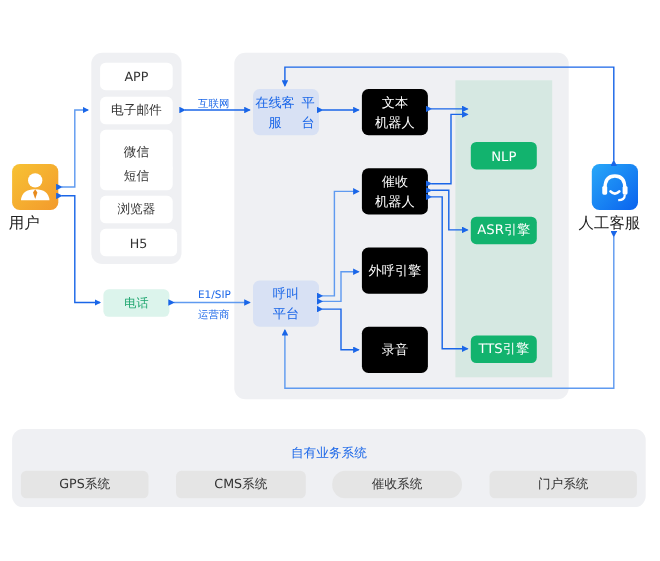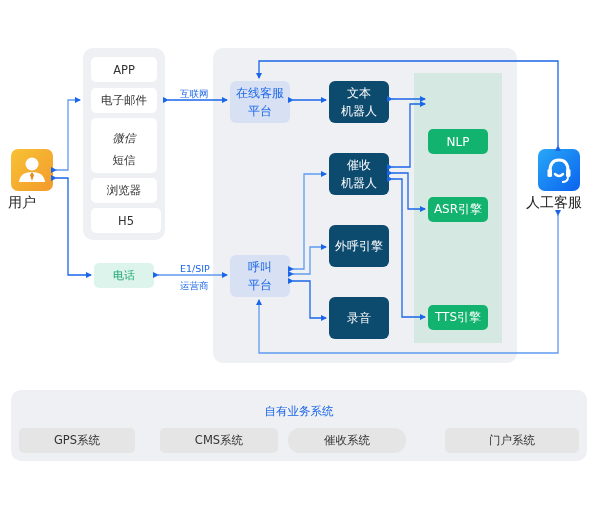--- a/index.html
+++ b/index.html
@@ -4,21 +4,21 @@
 <style>
   html,body{margin:0;padding:0;background:#ffffff;}
   body{width:600px;height:510px;position:relative;overflow:hidden;
        font-family:"DejaVu Sans","Liberation Sans",sans-serif;}
   .abs{position:absolute;box-sizing:border-box;}
   .panel{background:#eff0f3;border-radius:10px;}
   .chan{background:#ffffff;border-radius:5px;font-size:11.5px;color:#333;
         display:flex;align-items:center;justify-content:center;}
   .pale{background:#d8e1f4;border-radius:6px;color:#1a66e8;font-size:12px;
         display:flex;align-items:center;justify-content:center;text-align:center;line-height:18px;}
-  .blue{background:#0c4a6e;border-radius:6px;color:#ffffff;font-size:12px;
+  .blue{background:#000000;border-radius:6px;color:#ffffff;font-size:12px;
         display:flex;align-items:center;justify-content:center;text-align:center;line-height:18px;}
   .green{background:#12b36e;border-radius:5px;color:#ffffff;font-size:12px;
         display:flex;align-items:center;justify-content:center;}
   .phone{background:#dcf4ec;border-radius:5px;color:#1ea56f;font-size:11px;
         display:flex;align-items:center;justify-content:center;}
   .lbl{font-size:9.5px;color:#1a66e8;white-space:nowrap;}
   .bottom-item{background:#e5e5e5;border-radius:5px;font-size:11.5px;color:#333;
         display:flex;align-items:center;justify-content:center;}
   svg.conn{position:absolute;left:0;top:0;}
   .iconlbl{font-size:14px;color:#222;text-align:left;white-space:nowrap;}
@@ -27,21 +27,21 @@
 <body>
 
 <div class="abs panel" style="left:213px;top:48px;width:304px;height:315px;"></div>
 
 <div class="abs" style="left:414px;top:73px;width:88px;height:270px;background:#d6e8e2;"></div>
 
 <div class="abs panel" style="left:83px;top:48px;width:82px;height:192px;">
 </div>
 <div class="abs chan" style="left:91px;top:57px;width:66px;height:25px;">APP</div>
 <div class="abs chan" style="left:91px;top:88px;width:66px;height:25px;">电子邮件</div>
-<div class="abs chan" style="left:91px;top:118px;width:66px;height:40px;font-style:italic;">微信</div>
+<div class="abs chan" style="left:91px;top:118px;width:66px;height:40px;">微信</div>
 <div class="abs chan" style="left:91px;top:148px;width:66px;height:25px;">短信</div>
 <div class="abs chan" style="left:91px;top:178px;width:66px;height:25px;">浏览器</div>
 <div class="abs chan" style="left:91px;top:208px;width:70px;height:25px;">H5</div>
 
 <div class="abs" style="left:11px;top:149px;width:42px;height:42px;border-radius:7px;background:linear-gradient(135deg,#f7c234,#f39a2c);overflow:hidden;">
   <svg width="42" height="42" viewBox="0 0 42 42">
     <circle cx="21" cy="15" r="6.5" fill="#ffffff"></circle>
     <path d="M8 33 Q9 23 21 23 Q33 23 34 33 Z" fill="#ffffff"></path>
     <path d="M21 23 L19 26 L21 32 L23 26 Z" fill="#e88a1c"></path>
   </svg>
@@ -58,21 +58,21 @@
   </svg>
 </div>
 <div class="abs iconlbl" style="left:526px;top:194px;width:66px;">人工客服</div>
 
 <div class="abs phone" style="left:94px;top:263px;width:60px;height:25px;">电话</div>
 
 <div class="abs lbl" style="left:180px;top:88px;">互联网</div>
 <div class="abs lbl" style="left:180px;top:263px;">E1/SIP</div>
 <div class="abs lbl" style="left:180px;top:280px;">运营商</div>
 
-<div class="abs pale" style="left:230px;top:81px;width:60px;height:42px;flex-direction:column;">
+<div class="abs pale" style="left:230px;top:81px;width:60px;height:42px;flex-direction:row;">
   <span>在线客服</span>
   <span>平台</span>
 </div>
 <div class="abs pale" style="left:230px;top:255px;width:60px;height:42px;flex-direction:column;">
   <span>呼叫</span>
   <span>平台</span>
 </div>
 
 <div class="abs blue" style="left:329px;top:81px;width:60px;height:42px;flex-direction:column;">
   <span>文本</span>
@@ -125,14 +125,14 @@
     <path d="M558 146 L558 61 L259 61 L259 78" marker-start="url(#ar)" marker-end="url(#ar)"></path>
 
     <path d="M558 215 L558 353 L259 353 L259 300" marker-start="url(#ar)" marker-end="url(#ar)" stroke="#5f9af0"></path>
   </g>
 </svg>
 
 <div class="abs panel" style="left:11px;top:390px;width:576px;height:71px;"></div>
 <div class="abs" style="left:11px;top:404px;width:576px;text-align:center;font-size:11.5px;color:#1a66e8;">自有业务系统</div>
 <div class="abs bottom-item" style="left:19px;top:428px;width:116px;height:25px;">GPS系统</div>
 <div class="abs bottom-item" style="left:160px;top:428px;width:118px;height:25px;">CMS系统</div>
-<div class="abs bottom-item" style="left:288px;top:428px;width:118px;height:25px;border-radius:12px;">催收系统</div>
+<div class="abs bottom-item" style="left:302px;top:428px;width:118px;height:25px;border-radius:12px;">催收系统</div>
 <div class="abs bottom-item" style="left:445px;top:428px;width:134px;height:25px;">门户系统</div>
 
 </body></html>

